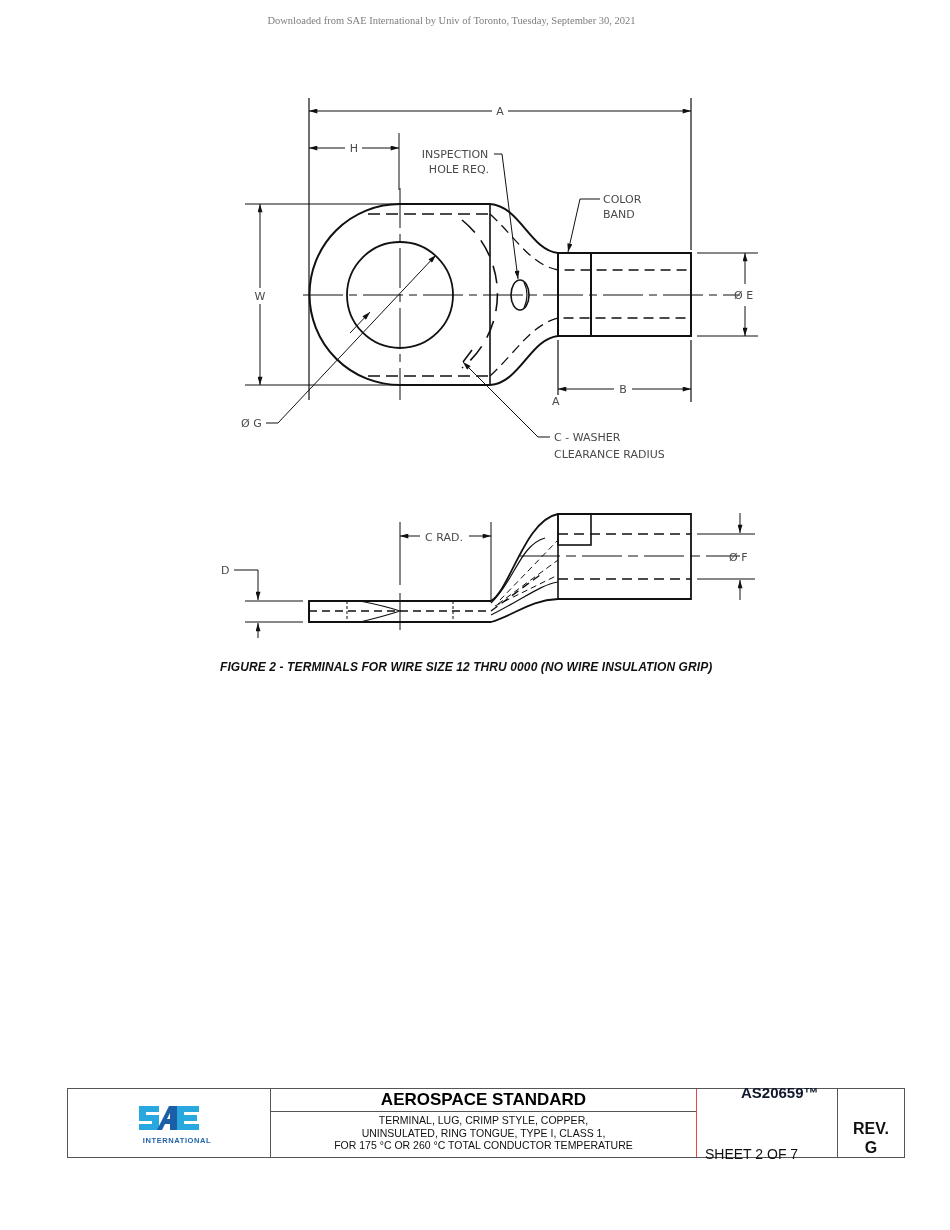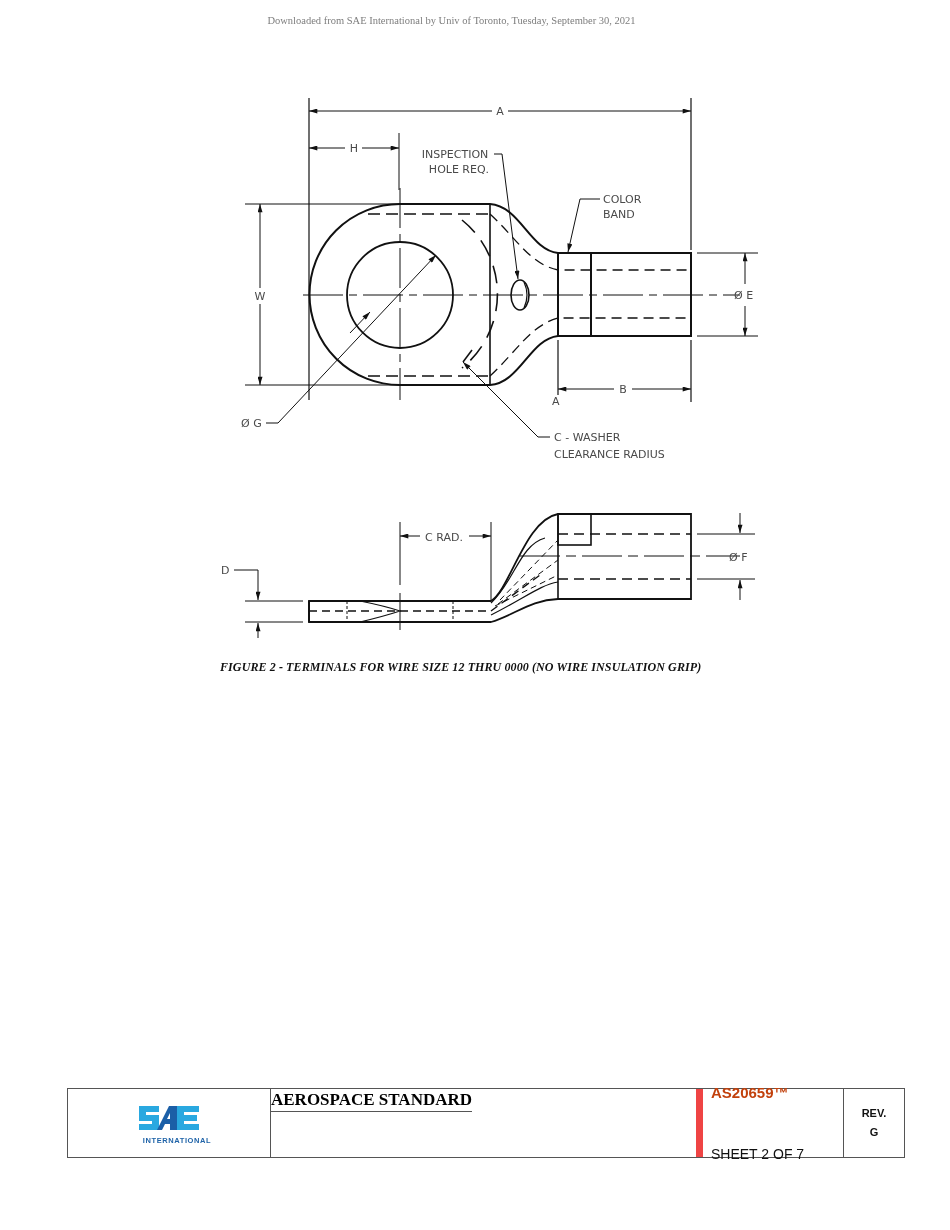--- a/index.html
+++ b/index.html
@@ -1,29 +1,29 @@
 <!DOCTYPE html>
 <html><head>
 <meta charset="utf-8">
 <style>
   html, body { margin: 0; padding: 0; background: #ffffff; }
   body { width: 950px; height: 1230px; position: relative; overflow: hidden; font-family: "Liberation Sans", sans-serif; }
   .watermark { position: absolute; top: 15px; left: 0; width: 903px; text-align: center; font-family: "Liberation Serif", serif; font-size: 10.5px; color: #7d7d7d; }
   .drawing { position: absolute; left: 0; top: 0; }
   .lbl { font-family: "DejaVu Sans", sans-serif; font-size: 11px; fill: #4a4a4a; }
-  .caption { position: absolute; top: 660px; left: 220px; font-family: Liberation Serif, serif; font-weight: bold; font-style: italic; font-size: 12px; color: #111; letter-spacing: 0.1px; }
+  .caption { position: absolute; top: 660px; left: 220px; font-family: Liberation Sans, sans-serif; font-weight: bold; font-style: italic; font-size: 12px; color: #111; letter-spacing: 0.1px; }
   .titleblock { position: absolute; left: 67px; top: 1088px; width: 838px; height: 70px; border: 1px solid #555; box-sizing: border-box; display: flex; }
   .tb-logo { width: 202px; border-right: 1px solid #555; display: flex; flex-direction: column; align-items: center; justify-content: center; }
-  .tb-mid { width: 425px; border-right: 7px solid #ef4444; display: flex; flex-direction: row; font-family: Liberation Serif, serif; }
+  .tb-mid { width: 425px; border-right: 1px solid #ef4444; display: flex; flex-direction: column; }
   .tb-mid-top { height: 22px; border-bottom: 1px solid #555; text-align: center; font-weight: bold; font-size: 17px; line-height: 22px; color: #000; }
   .tb-mid-bot { flex: 1; text-align: center; font-size: 10.5px; line-height: 12.5px; color: #111; padding-top: 2px; }
   .tb-doc { width: 141px; border-right: 1px solid #555; display: flex; flex-direction: column; justify-content: center; padding-left: 8px; box-sizing: border-box; }
-  .tb-docno { font-weight: bold; font-size: 15px; color: #c2410c; line-height: 17px; }
+  .tb-docno { font-weight: bold; font-size: 15px; color: #0f172a; line-height: 17px; margin-left: 36px; }
   .tb-sheet { font-size: 14px; color: #111; line-height: 17px; margin-top: 45px; }
-  .tb-rev { flex: 1; display: flex; flex-direction: column; align-items: center; justify-content: center; font-weight: bold; font-size: 11px; line-height: 19px; color: #111; }
+  .tb-rev { flex: 1; display: flex; flex-direction: column; align-items: center; justify-content: flex-end; font-weight: bold; font-size: 16px; line-height: 19px; color: #111; }
   .sae-word { font-family: "Liberation Sans", sans-serif; font-weight: bold; font-size: 7.5px; color: #1f63a8; letter-spacing: 0.6px; margin-top: 2px; margin-left: 16px; }
 </style>
 </head>
 <body>
 
 <div class="watermark">Downloaded from SAE International by Univ of Toronto, Tuesday, September 30, 2021</div>
 
 <svg class="drawing" width="950" height="700" viewBox="0 0 950 700" xmlns="http://www.w3.org/2000/svg">
   <defs>
     <marker id="arr" viewBox="0 0 10 6" refX="10" refY="3" markerWidth="9" markerHeight="5" orient="auto-start-reverse" markerUnits="userSpaceOnUse">
@@ -156,20 +156,25 @@
       <path d="M2,4 L22,4 L22,10 L9,10 L9,13 L22,13 L22,28 L2,28 L2,22 L15,22 L15,19 L2,19 Z" fill="#29a8e0"></path>
 
       <path d="M20,28 L32,4 L40,4 L40,28 L33,28 L33,22 L28,22 L25,28 Z M30,17 L33,17 L33,11 Z" fill="#1b5fa7"></path>
 
       <path d="M40,4 L62,4 L62,10 L47,10 L47,13 L60,13 L60,19 L47,19 L47,22 L62,22 L62,28 L40,28 Z" fill="#29a8e0"></path>
     </svg>
     <div class="sae-word">INTERNATIONAL</div>
   </div>
   <div class="tb-mid">
     <div class="tb-mid-top">AEROSPACE STANDARD</div>
+    <div class="tb-mid-bot">
+      <div>TERMINAL, LUG, CRIMP STYLE, COPPER,</div>
+      <div>UNINSULATED, RING TONGUE, TYPE I, CLASS 1,</div>
+      <div>FOR 175 °C OR 260 °C TOTAL CONDUCTOR TEMPERATURE</div>
+    </div>
   </div>
   <div class="tb-doc">
     <div class="tb-docno">AS20659™</div>
     <div class="tb-sheet">SHEET 2 OF 7</div>
   </div>
   <div class="tb-rev">
     <div>REV.</div>
     <div>G</div>
   </div>
 </div>

